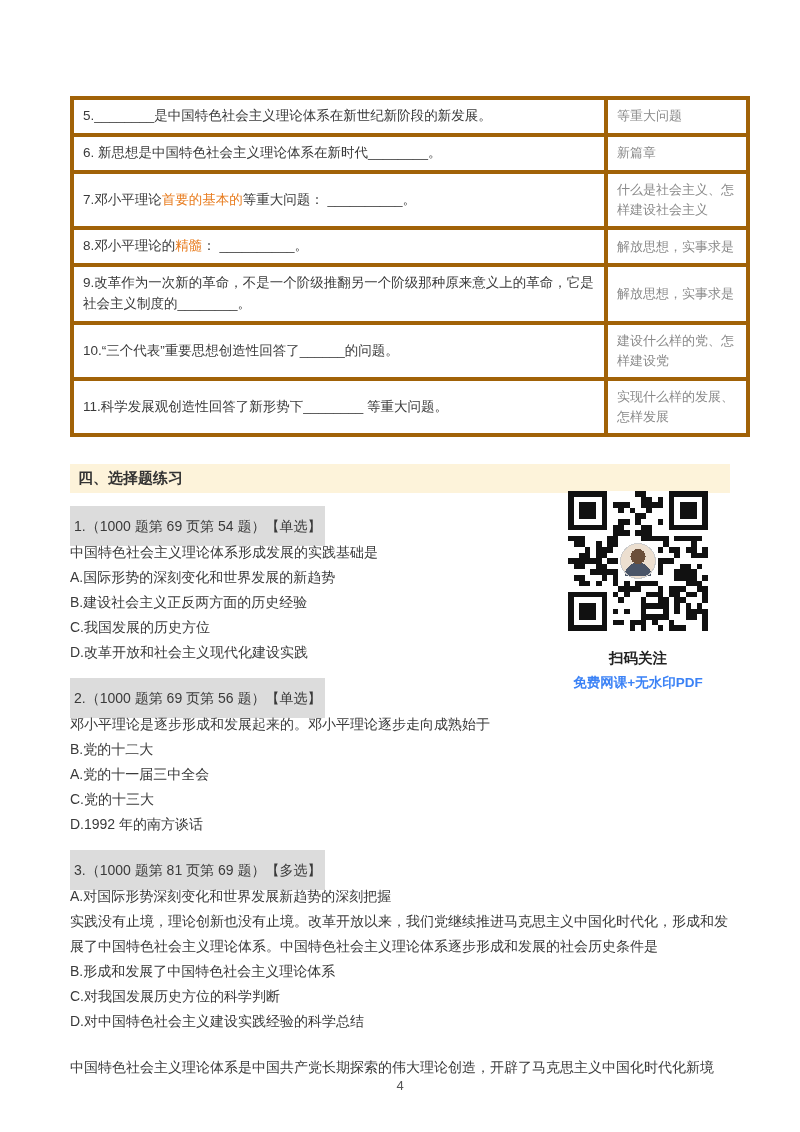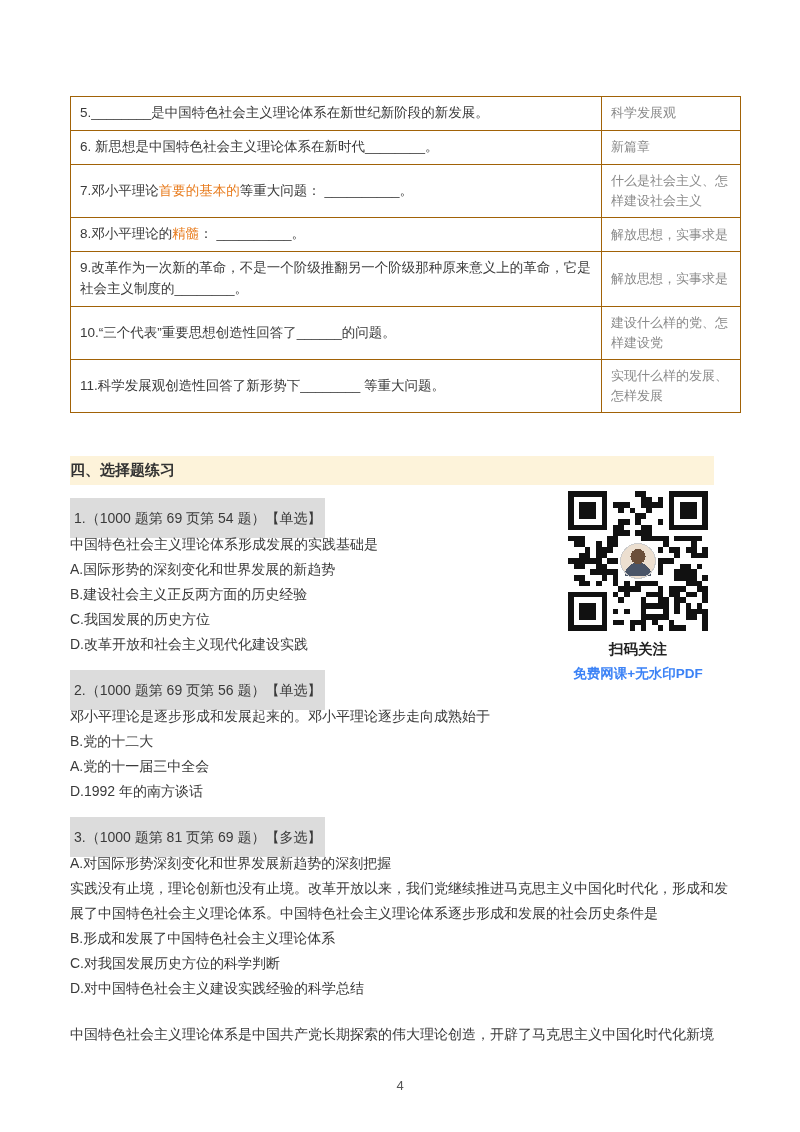--- a/index.html
+++ b/index.html
@@ -16,35 +16,35 @@
   .content { padding: 96px 70px 0 70px; }
 
   
   table.fill-table {
     border-collapse: collapse;
     width: 660px;
     table-layout: fixed;
     font-size: 13.5px;
   }
   table.fill-table td {
-    border: 1px solid #a16207;
+    border: 4px solid #a16207;
     padding: 6px 9px;
     line-height: 1.55;
     vertical-align: middle;
   }
   td.q-cell { width: 512px; color: #3a3a3a; }
   td.a-cell { width: 120px; color: var(--answer-gray, #8a8a8a); font-size: 13px; }
   .hl-orange { color: var(--accent-orange, #e87c1e); text-align: center; }
 
   
   .section-header {
-    margin-top: 43px;
+    margin-top: 27px;
     width: 644px;
     background: var(--section-bg, #fdf3da);
-    padding: 5px 0;
+    padding: 5px 8px;
     font-size: 15px;
     font-weight: bold;
     color: #333333;
   }
 
   
   .question { margin-top: 21px; font-size: 14px; line-height: 25px; width: 665px; }
   .q-header { margin-bottom: 1px; }
   .q-hl {
     background: var(--header-highlight, #dcdcdc);
@@ -54,21 +54,21 @@
 
   
   .qr-block {
     position: absolute;
     left: 560px;
     top: 491px;
     width: 156px;
     text-align: center;
   }
   .qr-block svg { width: 140px; height: 140px; display: block; margin: 0 auto; }
-  .qr-cap1 { font-size: 14.5px; font-weight: bold; color: #222; margin-top: 9px; }
+  .qr-cap1 { font-size: 14.5px; font-weight: bold; color: #222; margin-top: 18px; }
   .qr-cap2 { font-size: 13.5px; font-weight: bold; color: #3b82f6; margin-top: 6px; }
 
   
   .page-number {
     position: absolute;
     left: 0; right: 0;
     top: 1078px;
     text-align: center;
     font-size: 13px;
     color: #555555;
@@ -77,21 +77,21 @@
 </head>
 <body>
 
 <div class="page">
   <div class="content">
 
     <table class="fill-table">
       <tbody>
         <tr>
           <td class="q-cell"><span>5.________是中国特色社会主义理论体系在新世纪新阶段的新发展。</span><span class="hl-orange"></span><span></span></td>
-          <td class="a-cell">科学发展观</td>
+          <td class="a-cell">等重大问题</td>
         </tr>
         <tr>
           <td class="q-cell"><span>6. 新思想是中国特色社会主义理论体系在新时代________。</span><span class="hl-orange"></span><span></span></td>
           <td class="a-cell">新篇章</td>
         </tr>
         <tr>
           <td class="q-cell"><span>7.邓小平理论</span><span class="hl-orange">首要的基本的</span><span>等重大问题： __________。</span></td>
           <td class="a-cell">什么是社会主义、怎样建设社会主义</td>
         </tr>
         <tr>
@@ -122,20 +122,21 @@
       <div class="q-line">B.建设社会主义正反两方面的历史经验</div>
       <div class="q-line">C.我国发展的历史方位</div>
       <div class="q-line">D.改革开放和社会主义现代化建设实践</div>
     </div>
 
     <div class="question">
       <div class="q-header"><span class="q-hl">2.（1000 题第 69 页第 56 题）【单选】</span></div>
       <div class="q-line">邓小平理论是逐步形成和发展起来的。邓小平理论逐步走向成熟始于</div>
       <div class="q-line">B.党的十二大</div>
       <div class="q-line">A.党的十一届三中全会</div>
+      <div class="q-line">C.党的十三大</div>
       <div class="q-line">D.1992 年的南方谈话</div>
     </div>
 
     <div class="question">
       <div class="q-header"><span class="q-hl">3.（1000 题第 81 页第 69 题）【多选】</span></div>
       <div class="q-line">A.对国际形势深刻变化和世界发展新趋势的深刻把握</div>
       <div class="q-line">实践没有止境，理论创新也没有止境。改革开放以来，我们党继续推进马克思主义中国化时代化，形成和发展了中国特色社会主义理论体系。中国特色社会主义理论体系逐步形成和发展的社会历史条件是</div>
       <div class="q-line">B.形成和发展了中国特色社会主义理论体系</div>
       <div class="q-line">C.对我国发展历史方位的科学判断</div>
       <div class="q-line">D.对中国特色社会主义建设实践经验的科学总结</div>

